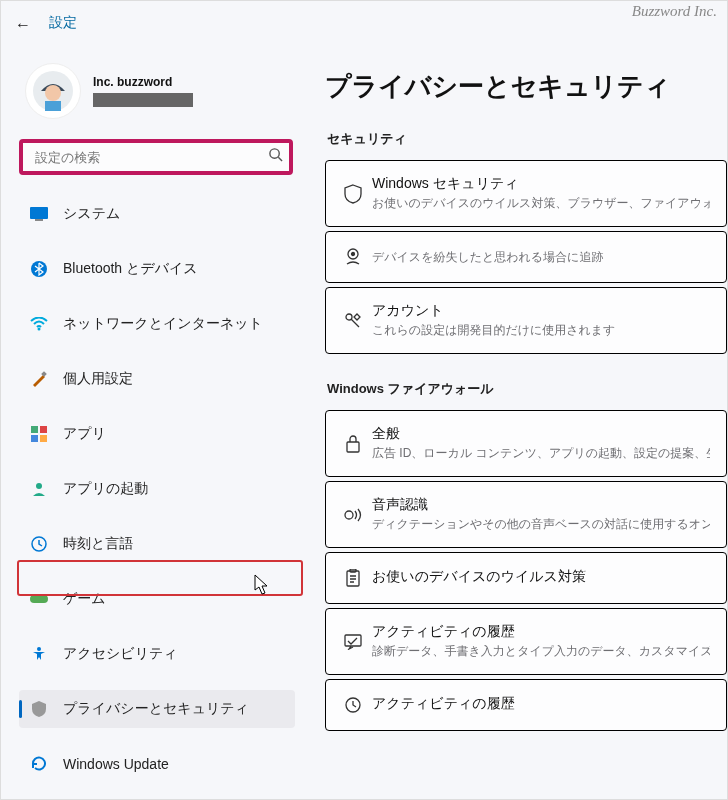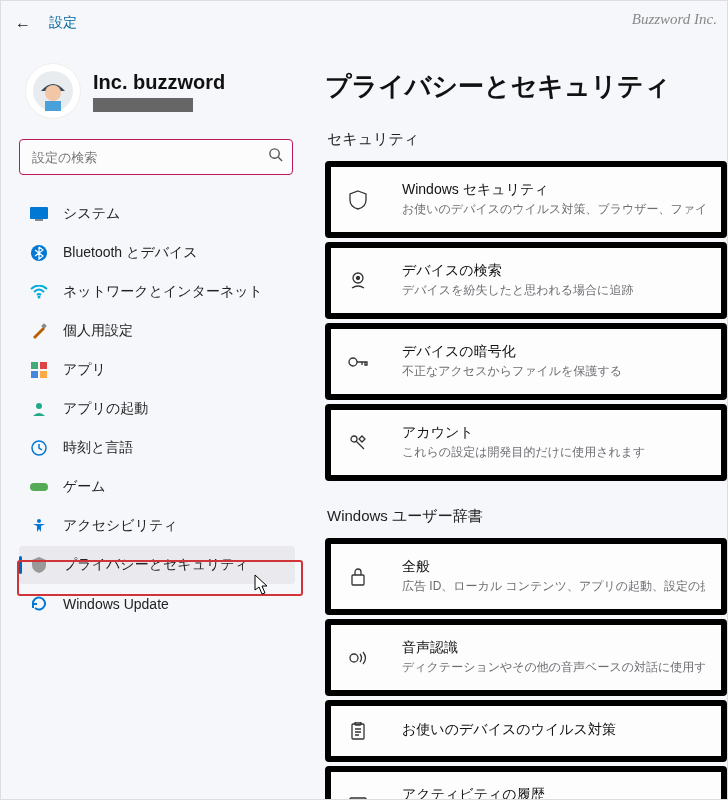--- a/index.html
+++ b/index.html
@@ -1,42 +1,42 @@
 <!DOCTYPE html>
 <html><head>
 <meta charset="utf-8">
 <style>
 *{margin:0;padding:0;box-sizing:border-box;font-family:"Segoe UI",Meiryo,sans-serif}
 body{background:#f6f7fa;width:728px;height:800px;overflow:hidden;position:relative;border:1px solid #ddd}
 .titlebar{height:44px;display:flex;align-items:center;padding:0 14px;gap:18px}
 .back-icon{font-size:16px;color:#222}
 .title{font-size:14px;color:#0369a1}
-.brand{position:absolute;right:10px;top:10px;font-size:15px;color:#888;font-family:Georgia,serif;font-style:italic}
+.brand{position:absolute;right:10px;top:2px;font-size:15px;color:#888;font-family:Georgia,serif;font-style:italic}
 .layout{display:flex;height:calc(800px - 44px)}
 .sidebar{width:300px;padding:10px 6px 0 18px;display:flex;flex-direction:column;gap:6px}
 .profile{display:flex;align-items:center;gap:12px;padding:8px 6px 14px}
 .avatar{width:56px;height:56px;border-radius:50%;background:#fff;display:flex;align-items:center;justify-content:center;border:1px solid #eee}
 .avatar svg{width:40px;height:40px}
-.profile-name{font-size:20px;font-weight:600;color:#111;margin-bottom:4px}
+.profile-name{font-size:12px;font-weight:600;color:#111;margin-bottom:4px}
 .profile-email{width:100px;height:14px;background:#666}
 .search{position:relative;margin:0 2px 14px 0}
-.search input{width:100%;height:36px;border:1px solid #be185d;border-radius:4px;background:#fcfcfd;padding:0 34px 0 12px;font-size:13px;outline:none}
+.search input{width:100%;height:36px;border:4px solid #be185d;border-radius:4px;background:#fcfcfd;padding:0 34px 0 12px;font-size:13px;outline:none}
 .search-icon{position:absolute;right:10px;top:8px;color:#666;font-size:15px}
-.nav{display:flex;flex-direction:column;gap:1px}
+.nav{display:flex;flex-direction:column;gap:17px}
 .nav-item{display:flex;align-items:center;height:38px;padding:0 10px;border-radius:4px;font-size:14px;color:#222;cursor:default;gap:14px;position:relative}
 .nav-item.active{background:#eaeaee}
 .nav-item.active::before{content:"";position:absolute;left:0;top:10px;bottom:10px;width:3px;border-radius:2px;background:#0067c0}
 .nav-icon{width:20px;height:20px;display:flex;align-items:center;justify-content:center;flex-shrink:0}
 .highlight-box{position:absolute;border:2px solid #d13438;border-radius:3px;pointer-events:none}
 .cursor{position:absolute;width:16px;height:24px;pointer-events:none}
 .main{flex:1;padding:24px 0 0 24px;overflow:hidden}
 .page-title{font-size:26px;font-weight:600;color:#111;margin-bottom:26px}
-.section-title{font-size:15px;font-weight:400;color:#222;margin:8px 0 12px 2px}
+.section-title{font-size:13px;font-weight:700;color:#222;margin:8px 0 12px 2px}
 .cards{display:flex;flex-direction:column;gap:4px;margin-bottom:26px}
-.card{background:#fdfdfe;border:6px solid #000000;border-radius:4px;padding:14px 16px;display:flex;align-items:center;gap:33px}
+.card{background:#fdfdfe;border:1px solid #000000;border-radius:4px;padding:14px 16px;display:flex;align-items:center;gap:8px}
 .card-icon{width:22px;height:22px;display:flex;align-items:center;justify-content:center;flex-shrink:0;color:#333}
 .card-body{flex:1;min-width:0}
 .card-title{font-size:14px;color:#111;margin-bottom:2px}
 .card-sub{font-size:12px;color:#6e6e72;white-space:nowrap;overflow:hidden}
 </style>
 </head>
 <body>
 
 <div class="titlebar">
   <span class="back-icon">←</span>
@@ -192,51 +192,38 @@
       </div>
       <div class="card">
         <span class="card-icon">
             <svg width="18" height="20" viewBox="0 0 18 20" fill="none" stroke="#333" stroke-width="1.3">
               <circle cx="9" cy="7" r="5"></circle>
               <circle cx="9" cy="7" r="1.5" fill="#333"></circle>
               <path d="M3 17 q6 -4 12 0"></path>
             </svg>
           </span>
         <div class="card-body">
-            <div class="card-title">デバイスの検索</div>
             <div class="card-sub">デバイスを紛失したと思われる場合に追跡</div>
-          </div>
-      </div>
-      <div class="card">
-        <span class="card-icon">
-            <svg width="20" height="14" viewBox="0 0 20 14" fill="none" stroke="#333" stroke-width="1.3">
-              <circle cx="5" cy="7" r="4"></circle>
-              <path d="M9 7h10v3h-2v-3m-3 0v3"></path>
-            </svg>
-          </span>
-        <div class="card-body">
-            <div class="card-title">デバイスの暗号化</div>
-            <div class="card-sub">不正なアクセスからファイルを保護する</div>
           </div>
       </div>
       <div class="card">
         <span class="card-icon">
             <svg width="18" height="18" viewBox="0 0 18 18" fill="none" stroke="#333" stroke-width="1.3">
               <circle cx="5" cy="5" r="3"></circle>
               <path d="M7 7l8 8M13 2l3 3-3 3-3-3z"></path>
             </svg>
           </span>
         <div class="card-body">
             <div class="card-title">アカウント</div>
             <div class="card-sub">これらの設定は開発目的だけに使用されます</div>
           </div>
       </div>
     </div>
 
-    <div class="section-title">Windows ユーザー辞書</div>
+    <div class="section-title">Windows ファイアウォール</div>
     <div class="cards">
       <div class="card">
         <span class="card-icon">
             <svg width="14" height="18" viewBox="0 0 14 18" fill="none" stroke="#333" stroke-width="1.3">
               <rect x="1" y="7" width="12" height="10" rx="1"></rect>
               <path d="M4 7V4a3 3 0 0 1 6 0v3"></path>
             </svg>
           </span>
         <div class="card-body">
             <div class="card-title">全般</div>

